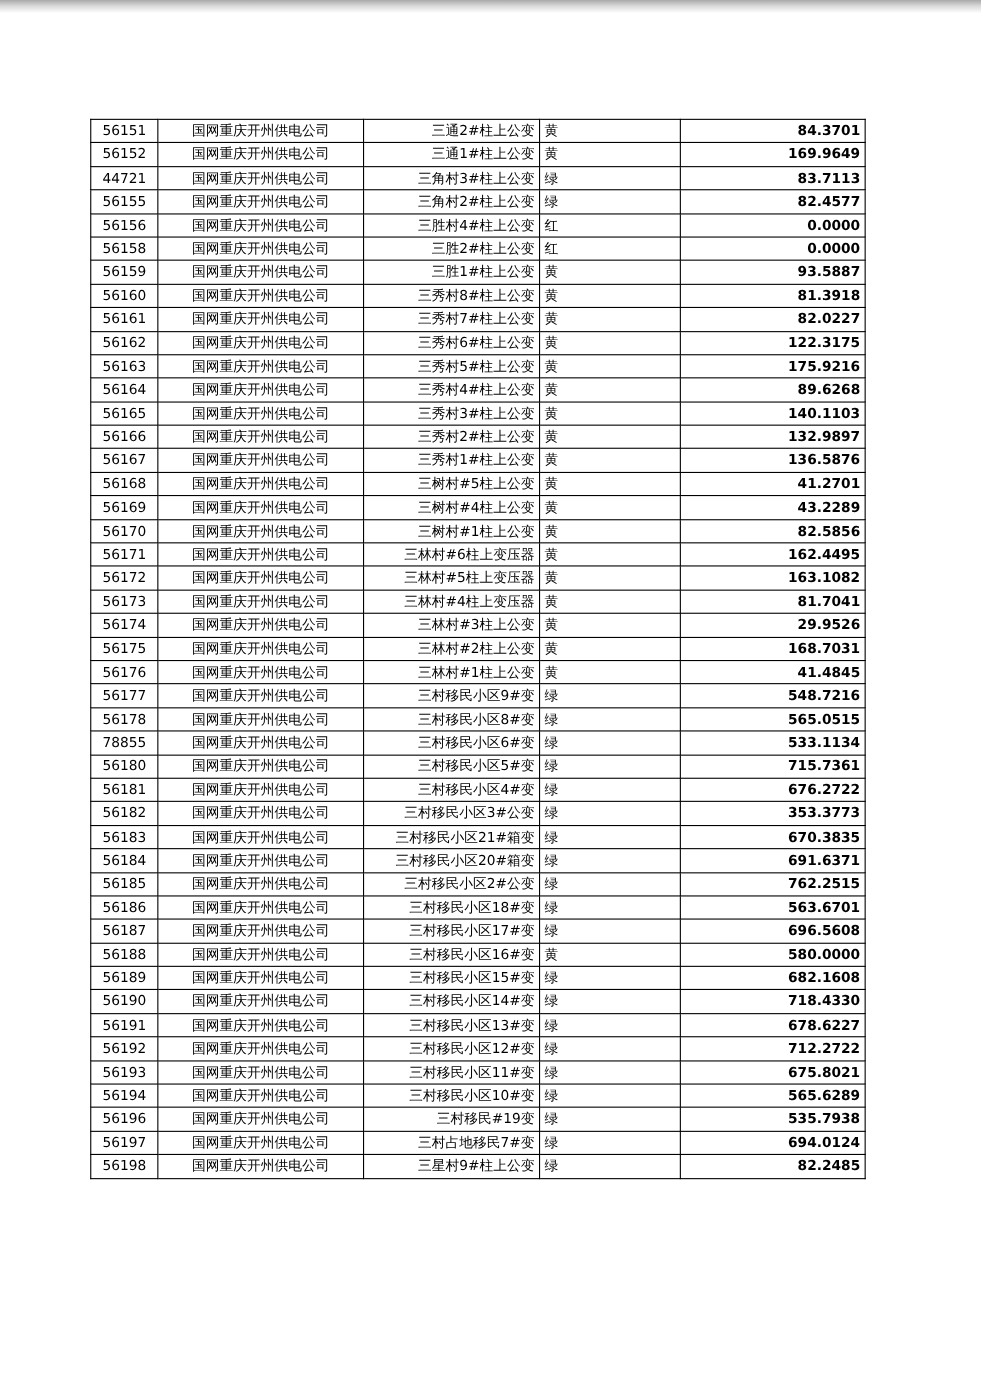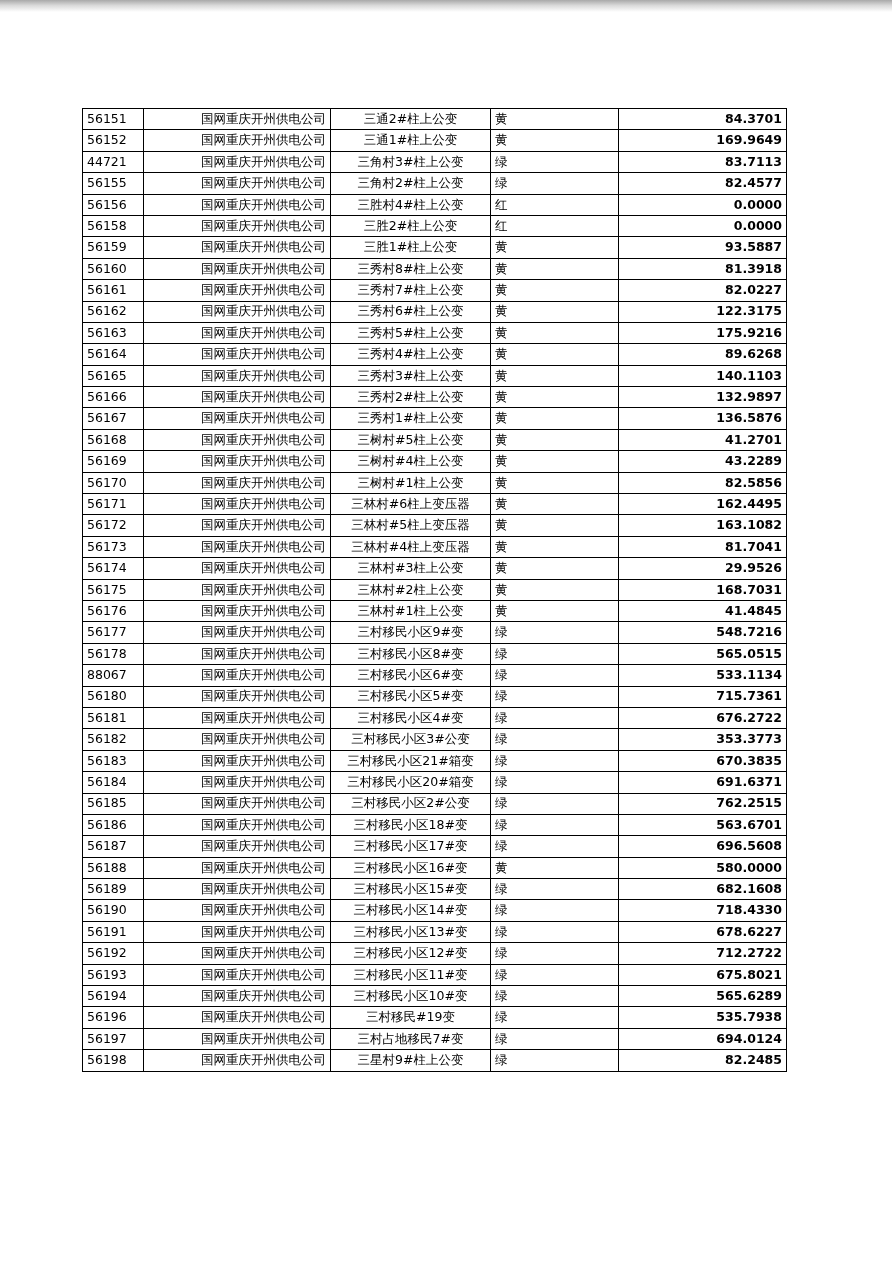--- a/index.html
+++ b/index.html
@@ -36,23 +36,23 @@
   }
   table.sheet td {
     border: 1px solid #000000;
     font-size: 12.5px;
     line-height: 1;
     padding: 0 4px;
     overflow: hidden;
     white-space: nowrap;
     vertical-align: middle;
   }
-  td.col-id      { text-align: left; }
-  td.col-company { text-align: right; padding-left: 5px; }
-  td.col-device  { text-align: center; padding-left: 4px; }
+  td.col-id      { text-align: center; }
+  td.col-company { text-align: center; padding-left: 5px; }
+  td.col-device  { text-align: right; padding-left: 4px; }
   td.col-status  { text-align: left; padding-left: 4px; }
   td.col-value   { text-align: right; padding-right: 40px; font-weight: bold; }
 </style>
 </head>
 <body>
 
 <div class="top-edge"></div>
 
 <table class="sheet">
   <colgroup>
@@ -239,21 +239,21 @@
         <td class="col-value">548.7216</td>
       </tr>
       <tr>
         <td class="col-id">56178</td>
         <td class="col-company">国网重庆开州供电公司</td>
         <td class="col-device">三村移民小区8#变</td>
         <td class="col-status">绿</td>
         <td class="col-value">565.0515</td>
       </tr>
       <tr>
-        <td class="col-id">88067</td>
+        <td class="col-id">78855</td>
         <td class="col-company">国网重庆开州供电公司</td>
         <td class="col-device">三村移民小区6#变</td>
         <td class="col-status">绿</td>
         <td class="col-value">533.1134</td>
       </tr>
       <tr>
         <td class="col-id">56180</td>
         <td class="col-company">国网重庆开州供电公司</td>
         <td class="col-device">三村移民小区5#变</td>
         <td class="col-status">绿</td>

